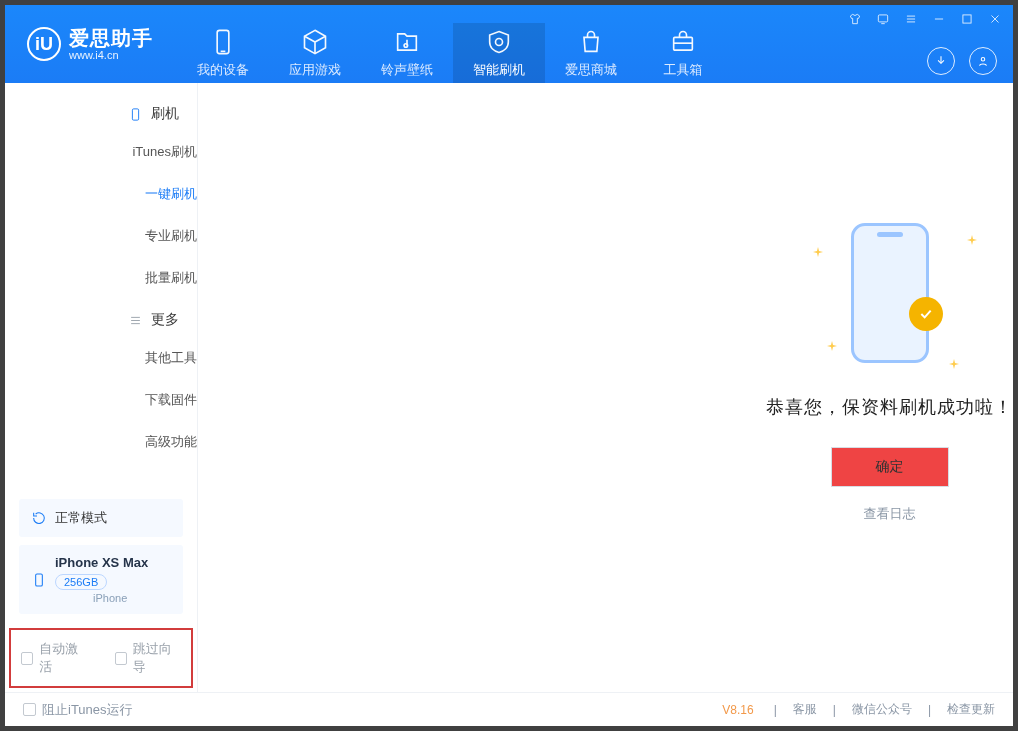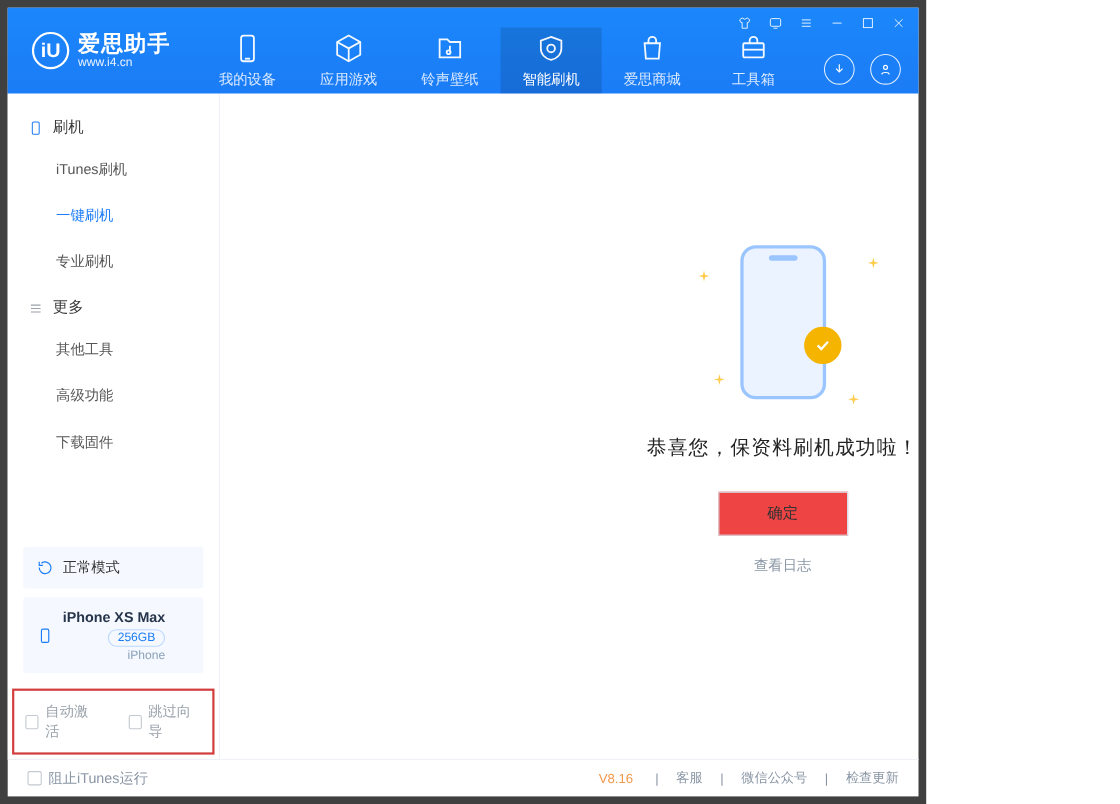--- a/index.html
+++ b/index.html
@@ -1,17 +1,17 @@
 <!DOCTYPE html>
 <html><head>
 <meta charset="utf-8">
 <style>
 * { margin: 0; padding: 0; box-sizing: border-box; font-family: "Microsoft YaHei", Arial, sans-serif; }
 body { background: #fff; }
-.window { width: 842px; height: 731px; border: 7px solid #404040; display: flex; flex-direction: column; background: #fff; }
+.window { width: 1018px; height: 731px; border: 5px solid #404040; display: flex; flex-direction: column; background: #fff; }
 .titlebar { height: 78px; background: linear-gradient(to bottom, #1b87fb, #1b7cf6); display: flex; align-items: stretch; color: #fff; position: relative; }
 .logo-area { display: flex; align-items: center; padding: 0 18px 0 22px; }
 .logo-circle { width: 34px; height: 34px; border-radius: 50%; border: 2px solid #fff; display: flex; align-items: center; justify-content: center; font-weight: bold; font-size: 18px; margin-right: 8px; }
 .logo-text { display: flex; flex-direction: column; line-height: 1.1; }
 .logo-title { font-size: 20px; font-weight: bold; letter-spacing: 1px; }
 .logo-sub { font-size: 11px; opacity: .9; }
 .nav { display: flex; margin-left: 6px; }
 .nav-item { width: 92px; display: flex; flex-direction: column; align-items: center; justify-content: center; gap: 4px; cursor: pointer; font-size: 13px; color: #dbeaff; margin-top: 18px; }
 .nav-item.active { background: rgba(0,0,0,.12); color: #fff; }
 .nav-icon { width: 30px; height: 30px; display: flex; align-items: center; justify-content: center; opacity: .95; }
@@ -19,27 +19,27 @@
 .winctrl { position: absolute; right: 10px; top: 6px; display: flex; gap: 12px; align-items: center; }
 .winctrl .wbtn { width: 16px; height: 16px; display: flex; align-items: center; justify-content: center; cursor: pointer; opacity: .9; }
 .winctrl .wbtn svg { width: 14px; height: 14px; stroke: #fff; fill: none; stroke-width: 1.5; }
 .right-circ { position: absolute; right: 16px; bottom: 8px; display: flex; gap: 14px; }
 .circ-btn { width: 28px; height: 28px; border: 1.5px solid rgba(255,255,255,.85); border-radius: 50%; display: flex; align-items: center; justify-content: center; cursor: pointer; }
 .circ-btn svg { width: 14px; height: 14px; stroke: #fff; fill: none; stroke-width: 1.8; }
 
 .body { flex: 1; display: flex; min-height: 0; }
 .sidebar { width: 193px; border-right: 1px solid #eef1f5; display: flex; flex-direction: column; background: #fff; }
 .side-scroll { flex: 1; overflow: auto; padding-top: 10px; }
-.group-head { display: flex; align-items: center; gap: 8px; padding: 12px 18px 8px; color: #3a3a3a; font-size: 14px; }
+.group-head { display: flex; align-items: center; gap: 8px; padding: 12px 18px 8px; color: #3a3a3a; font-size: 14px; justify-content: flex-end; }
 .group-head svg { width: 15px; height: 15px; }
-.sub-list { padding-left: 44px; }
+.sub-list { padding-left: 56px; text-align: right; }
 .sub-item { padding: 12px 0; font-size: 13px; color: #555; cursor: pointer; }
 .sub-item.active { color: #1b7cf6; }
 
-.device-block { padding: 10px 14px 6px; text-align: right; }
+.device-block { padding: 10px 14px 6px; }
 .dev-card { background: #f5f9ff; border-radius: 3px; padding: 10px 12px; margin-bottom: 8px; display: flex; align-items: center; gap: 8px; font-size: 13px; color: #333; }
 .dev-card svg { width: 16px; height: 16px; }
 .dev-card .sub { font-size: 11px; color: #8aa0b8; margin-top: 2px; padding-left: 38px; }
 .dev-card .pill { display: inline-block; border: 1px solid #bcd7ff; color: #1b7cf6; border-radius: 10px; padding: 1px 8px; font-size: 11px; margin-top: 4px; }
 .dev-card.strong .name { font-weight: bold; color: #25344a; }
 
 .redbox { border: 2px solid #d23c3c; margin: 0 4px 4px; padding: 10px 10px; display: flex; gap: 27px; align-items: center; }
 .chk { display: flex; align-items: center; gap: 6px; font-size: 13px; color: #9aa2ab; cursor: pointer; }
 .chk .box { width: 13px; height: 13px; border: 1px solid #c3c9d0; border-radius: 2px; }
 
@@ -202,34 +202,35 @@
         <div class="group-head">
           <svg viewBox="0 0 24 24">
               <rect x="7" y="3" width="10" height="18" rx="2" fill="none" stroke="#1b7cf6" stroke-width="1.5"></rect>
             </svg>
           <span>刷机</span>
         </div>
         <div class="sub-list">
           <div class="sub-item">iTunes刷机</div>
           <div class="sub-item active">一键刷机</div>
           <div class="sub-item">专业刷机</div>
+          <div class="sub-item">批量刷机</div>
         </div>
 
         <div class="group-head">
           <svg viewBox="0 0 24 24">
               <line x1="5" y1="7" x2="19" y2="7" stroke="#9aa2ab" stroke-width="1.5"></line>
               <line x1="5" y1="12" x2="19" y2="12" stroke="#9aa2ab" stroke-width="1.5"></line>
               <line x1="5" y1="17" x2="19" y2="17" stroke="#9aa2ab" stroke-width="1.5"></line>
             </svg>
           <span>更多</span>
         </div>
         <div class="sub-list">
           <div class="sub-item">其他工具</div>
+          <div class="sub-item">下载固件</div>
           <div class="sub-item">高级功能</div>
-          <div class="sub-item">下载固件</div>
         </div>
       </div>
 
       <div class="device-block">
         <div class="dev-card">
           <svg viewBox="0 0 24 24">
               <path d="M4 12a8 8 0 1 0 3-6" fill="none" stroke="#1b7cf6" stroke-width="1.6"></path>
               <path d="M4 4v5h5" fill="none" stroke="#1b7cf6" stroke-width="1.6"></path>
             </svg>
           <span>正常模式</span>

